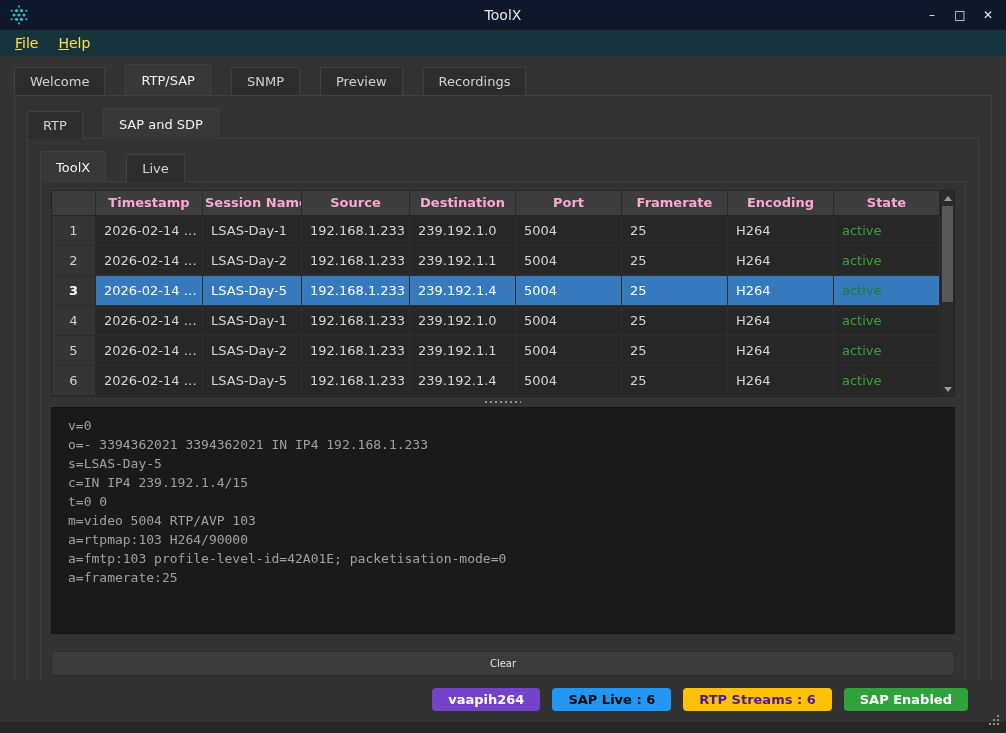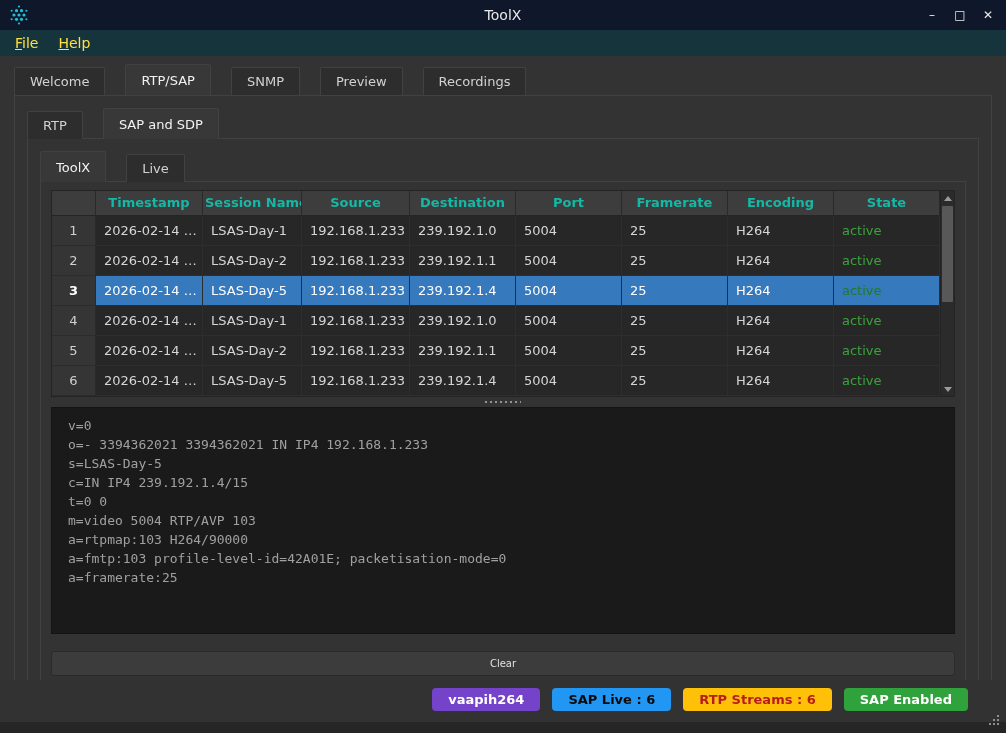--- a/index.html
+++ b/index.html
@@ -30,21 +30,21 @@
 
   .pane { border:1px solid #414141; background:#333333; margin-top:-1px; position:relative; z-index:1; }
   .outer-pane { margin:0 14px; padding:12px; flex:0 0 auto; }
   .sub-pane  { padding:12px; }
   .inner-pane{ padding:8px 10px 10px 10px; }
 
   
   .table-area { display:flex; border:1px solid #242424; background:#272727; }
   .tgrid { flex:1 1 auto; min-width:0; }
   .tr { display:grid; grid-template-columns:44px 107px 99px 108px 106px 106px 106px 106px minmax(0,1fr); }
-  .th { background:#3d3d3d; color:#14b8a6; font-weight:bold; font-size:13px; text-align:center; padding:4px 2px 5px 2px; border-right:1px solid #2a2a2a; border-bottom:1px solid #252525; white-space:nowrap; overflow:hidden; }
+  .th { background:#3d3d3d; color:#f9a8d4; font-weight:bold; font-size:13px; text-align:center; padding:4px 2px 5px 2px; border-right:1px solid #2a2a2a; border-bottom:1px solid #252525; white-space:nowrap; overflow:hidden; }
   .th.corner { border-right:1px solid #2a2a2a; }
   .rn { background:#353535; color:#d0d0d0; font-size:13px; text-align:center; height:30px; line-height:29px; border-right:1px solid #2a2a2a; border-bottom:1px solid #2c2c2c; }
   .td { background:#272727; color:#d6d6d6; font-size:13px; height:30px; line-height:29px; padding:0 8px; border-right:1px solid #2e2e2e; border-bottom:1px solid #2e2e2e; white-space:nowrap; overflow:hidden; }
   .td.state { color:#3ca23c; }
   .tr.selected .td { background:#3679bc; color:#ffffff; }
   .tr.selected .td.state { color:#1f7a29; }
   .tr.selected .rn { color:#ffffff; font-weight:bold; }
 
   
   .vscroll { flex:0 0 14px; background:#2b2b2b; border-left:1px solid #232323; display:flex; flex-direction:column; }
@@ -247,18 +247,18 @@
           <button class="clear-btn">Clear</button>
 
         </div>
       </div>
     </div>
   </div>
 
   <div class="statusbar">
     <div class="badge" style="background:#7443c9;color:#ffffff">vaapih264</div>
     <div class="badge" style="background:#2196f3;color:#0a0a0a">SAP Live : 6</div>
-    <div class="badge" style="background:#ffc107;color:#b91c1c">RTP Streams : 6</div>
+    <div class="badge" style="background:#ffc107;color:#4c1d95">RTP Streams : 6</div>
     <div class="badge" style="background:#2fa23c;color:#ffffff">SAP Enabled</div>
     <div class="size-grip"></div>
   </div>
 
 </div>
 
 </body></html>

